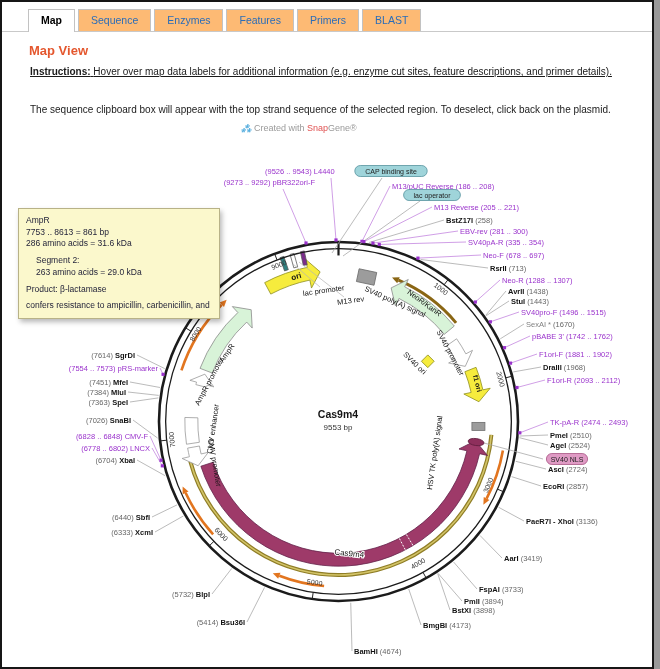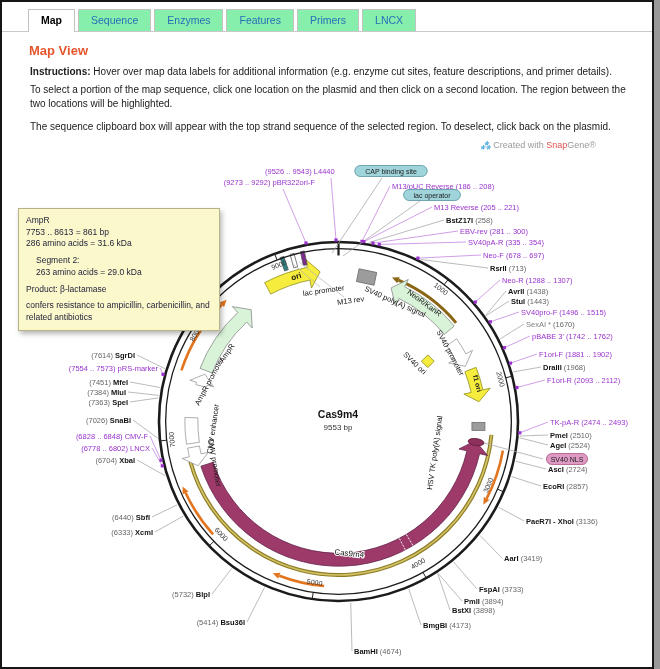--- a/index.html
+++ b/index.html
@@ -1,26 +1,26 @@
 <!DOCTYPE html>
 <html><head>
 <meta charset="utf-8">
 <style>
   html,body{margin:0;padding:0;background:#999;}
   #frame{width:654px;height:669px;background:#fff;border:2px solid #161616;box-sizing:border-box;
          position:relative;font-family:"Liberation Sans",sans-serif;overflow:hidden;}
   #tabbar{display:flex;align-items:flex-end;padding:7px 0 0 26px;border-bottom:1px solid #c9c9c9;}
-  .tab{font-size:10.5px;color:#2a6db8;background:#86efac;border:1px solid #c2c2c2;border-bottom:none;
+  .tab{font-size:10.5px;color:#2a6db8;background:#fdba74;border:1px solid #c2c2c2;border-bottom:none;
        padding:4px 12px 5px;margin-right:3px;cursor:pointer;}
   .tab.active{background:#fff;color:#000;font-weight:bold;margin-bottom:-1px;padding-bottom:6px;}
   #title{color:#e4572e;font-weight:bold;font-size:13px;margin:11px 0 3px 27px;}
   .instr{font-size:10px;color:#1a1a1a;margin:0 14px 0 28px;line-height:1.42;}
-  .instr.first{margin-top:7px;margin-bottom:4px;}
+  .instr.first{margin-top:7px;margin-bottom:24px;text-decoration:underline;}
   .instr.last{margin-top:8px;}
-  #watermark{font-size:9px;color:#9a9a9a;text-align:right;margin:4px 56px 0 0;}
+  #watermark{font-size:9px;color:#9a9a9a;text-align:center;margin:4px 56px 0 0;}
   #watermark .red{color:#e05252;}
   #watermark .logo{color:#56aede;font-weight:bold;font-style:italic;}
   #tooltip{position:absolute;left:16px;top:206px;width:186px;background:#fbf8cc;border:1px solid #b8b287;
            box-shadow:2px 3px 5px rgba(0,0,0,.28);font-size:8.5px;color:#24243a;padding:6px 7px;
            line-height:1.38;z-index:5;}
   .tt-ind{padding-left:10px;}
   .tt-gap{margin-top:5px;}
   #plasmid{position:absolute;left:0;top:148px;}
   svg text{font-family:"Liberation Sans",sans-serif;}
 </style>
@@ -28,27 +28,26 @@
 <body>
 
 <div id="frame">
 
   <div id="tabbar">
     <div class="tab active">Map</div>
     <div class="tab">Sequence</div>
     <div class="tab">Enzymes</div>
     <div class="tab">Features</div>
     <div class="tab">Primers</div>
-    <div class="tab">LNCX</div>
+    <div class="tab">BLAST</div>
   </div>
 
   <div id="title">Map View</div>
 
   <p class="instr first"><b>Instructions:</b> <span>Hover over map data labels for additional information (e.g. enzyme cut sites, feature descriptions, and primer details).</span></p>
-  <p class="instr">To select a portion of the map sequence, click one location on the plasmid and then click on a second location. The region between the two locations will be highlighted.</p>
   <p class="instr last">The sequence clipboard box will appear with the top strand sequence of the selected region. To deselect, click back on the plasmid.</p>
 
   <div id="watermark"><span class="logo">⁂</span> <span>Created with</span> <span class="red">Snap</span><span>Gene®</span></div>
 
   <svg id="plasmid" width="660" height="519" viewBox="0 148 660 519">
       <path d="M396.4664831170701,278.22781887852034A153.4725,153.4725 0 0 1 454.06675579657735,320.8497785723826" stroke="#8a6614" stroke-width="3" fill="none"></path>
       <polygon points="390.022949142903,275.49270097909545 397.71682272823574,275.28220334747255 395.2161435059044,281.17343440956813" fill="#8a6614"></polygon>
       <path d="M179.4425268990183,368.4689335489212A165.14000000000001,165.14000000000001 0 0 1 219.72838615485352,302.7283861548536" stroke="#e2751f" stroke-width="2.6" fill="none"></path>
       <polygon points="224.67813362315937,297.77863868654777 217.46564445505658,300.46564445505663 221.99112785465047,304.99112785465053" fill="#e2751f"></polygon>
       <path d="M211.10917359719932,532.4024072109302A168.73,168.73 0 0 1 183.57868709330612,490.80837930350833" stroke="#e2751f" stroke-width="2.6" fill="none"></path>
@@ -230,16 +229,15 @@
     </svg>
 
   <div id="tooltip">
     <div>AmpR</div>
     <div>7753 .. 8613  =  861 bp</div>
     <div>286 amino acids  =  31.6 kDa</div>
     <div class="tt-ind tt-gap">Segment 2:</div>
     <div class="tt-ind">263 amino acids  =  29.0 kDa</div>
     <div class="tt-gap">Product: β-lactamase</div>
     <div class="tt-gap">confers resistance to ampicillin, carbenicillin, and</div>
-    <div>related antibiotics</div>
   </div>
 
 </div>
 
 </body></html>

